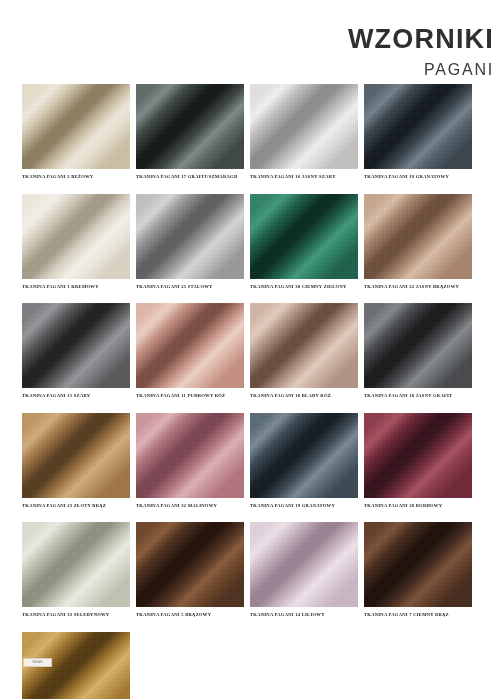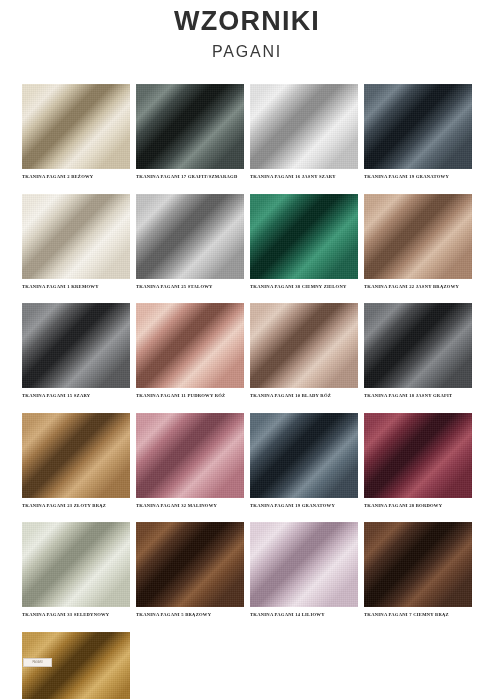--- a/index.html
+++ b/index.html
@@ -18,22 +18,22 @@
   .page {
     width: 494px;
     height: 699px;
     position: relative;
     background: #ffffff;
     box-sizing: border-box;
   }
 
   
   .header {
-    text-align: center;
-    padding-top: 8px;
+    text-align: right;
+    padding-top: 26px;
   }
   .title {
     font-family: "Liberation Sans", sans-serif;
     font-weight: bold;
     font-size: 27px;
     letter-spacing: 1.2px;
     color: #2f2f2f;
     line-height: 1;
     margin: 0;
   }

